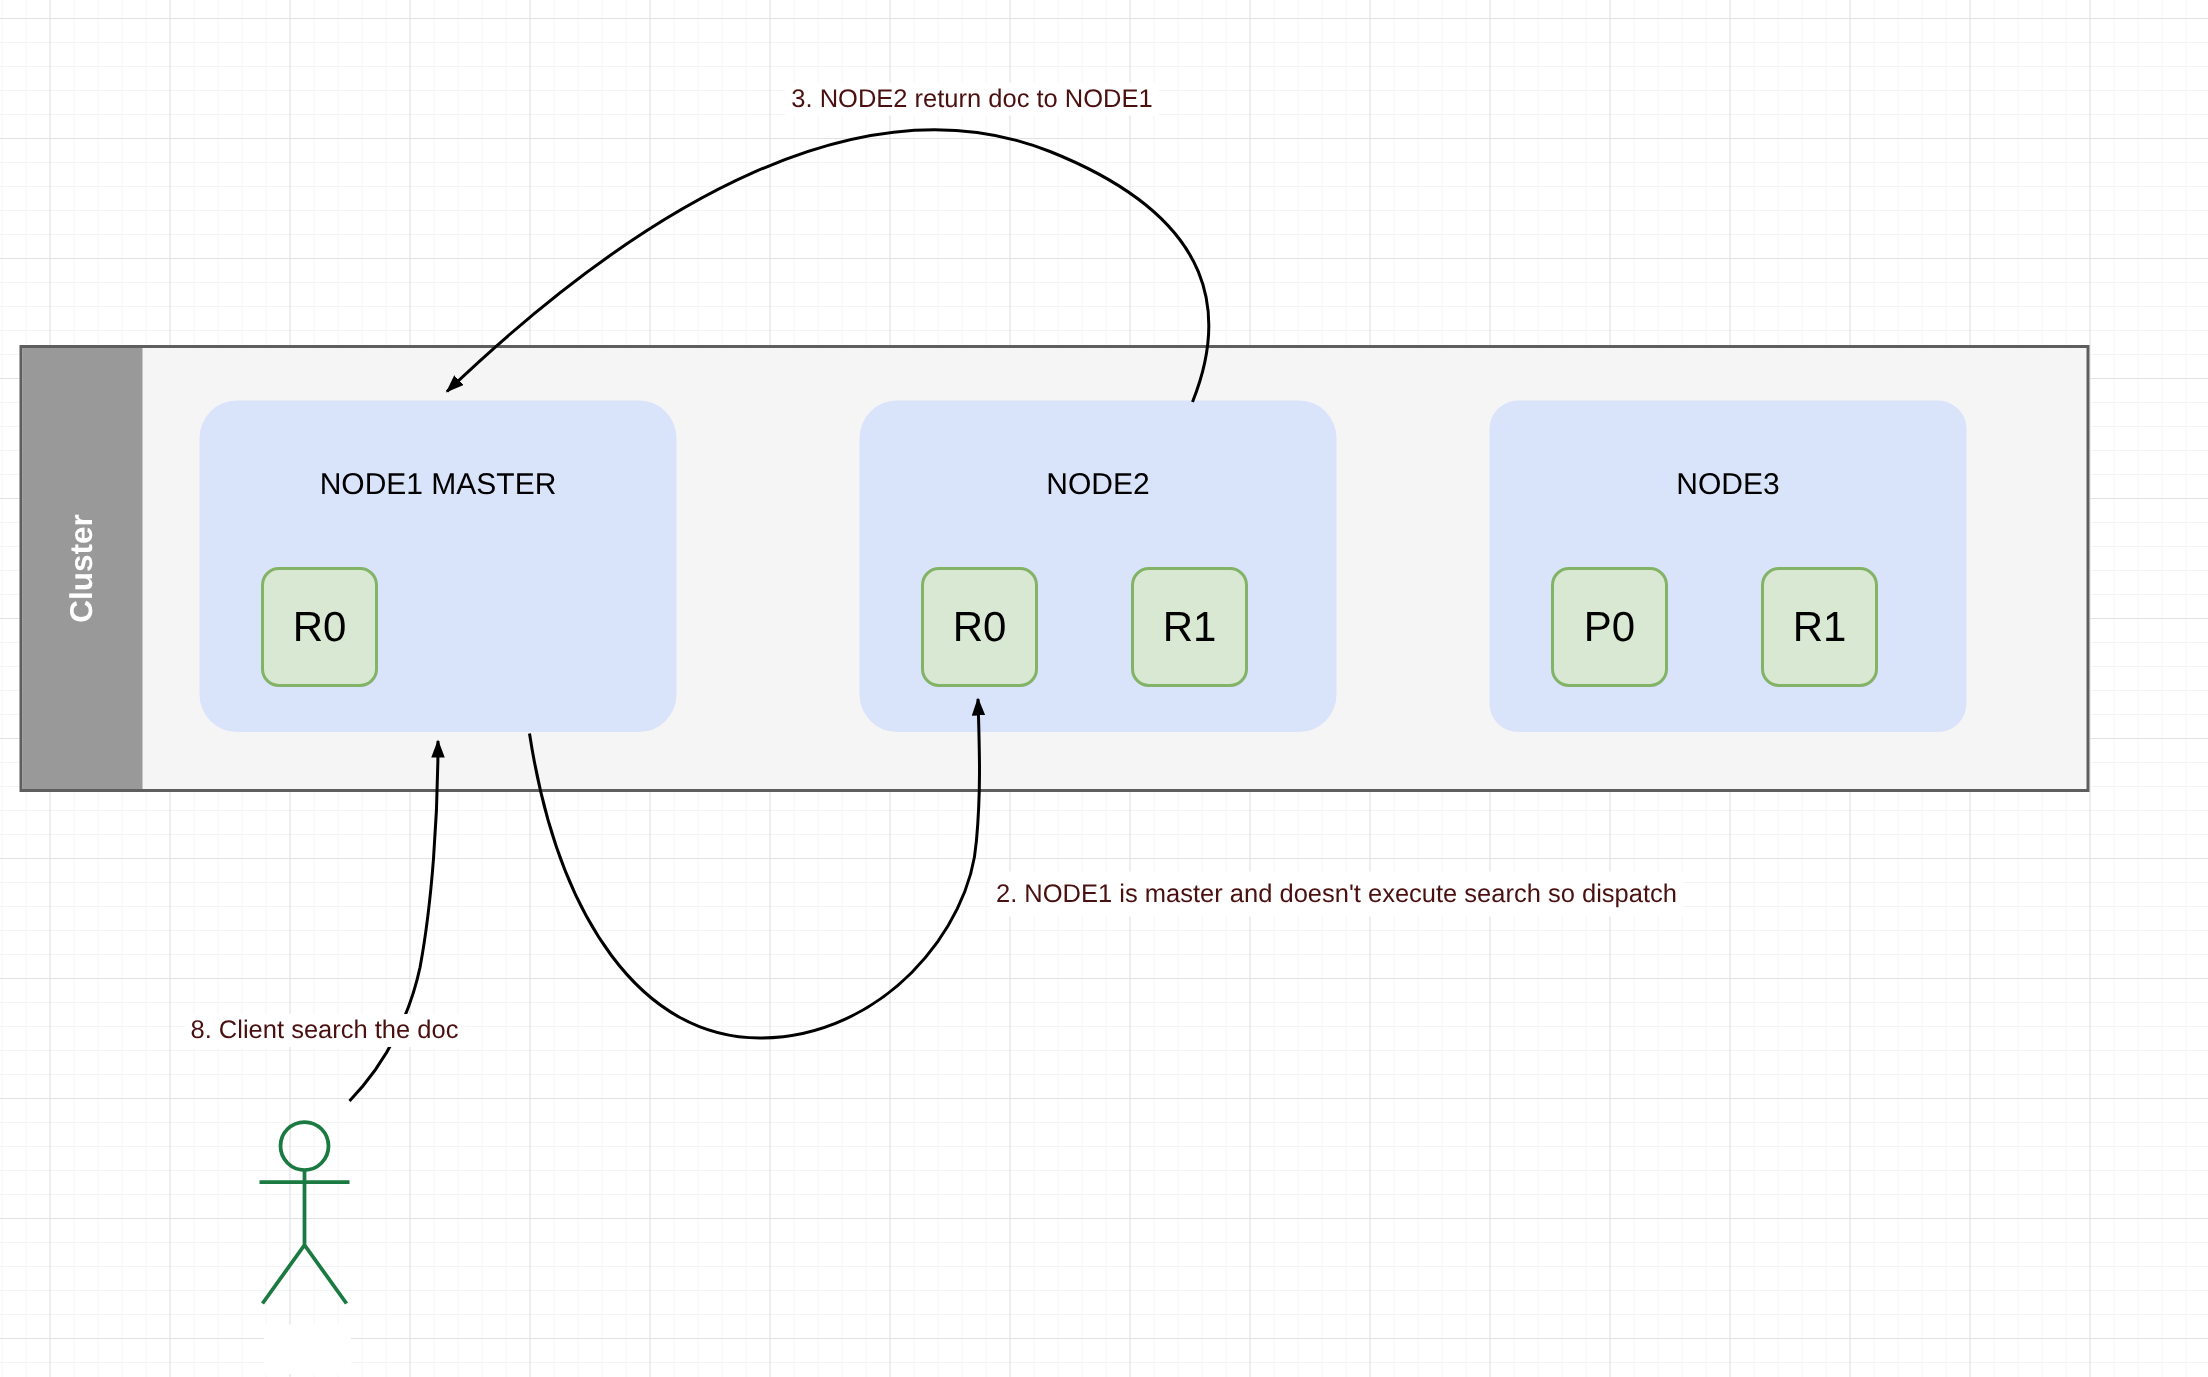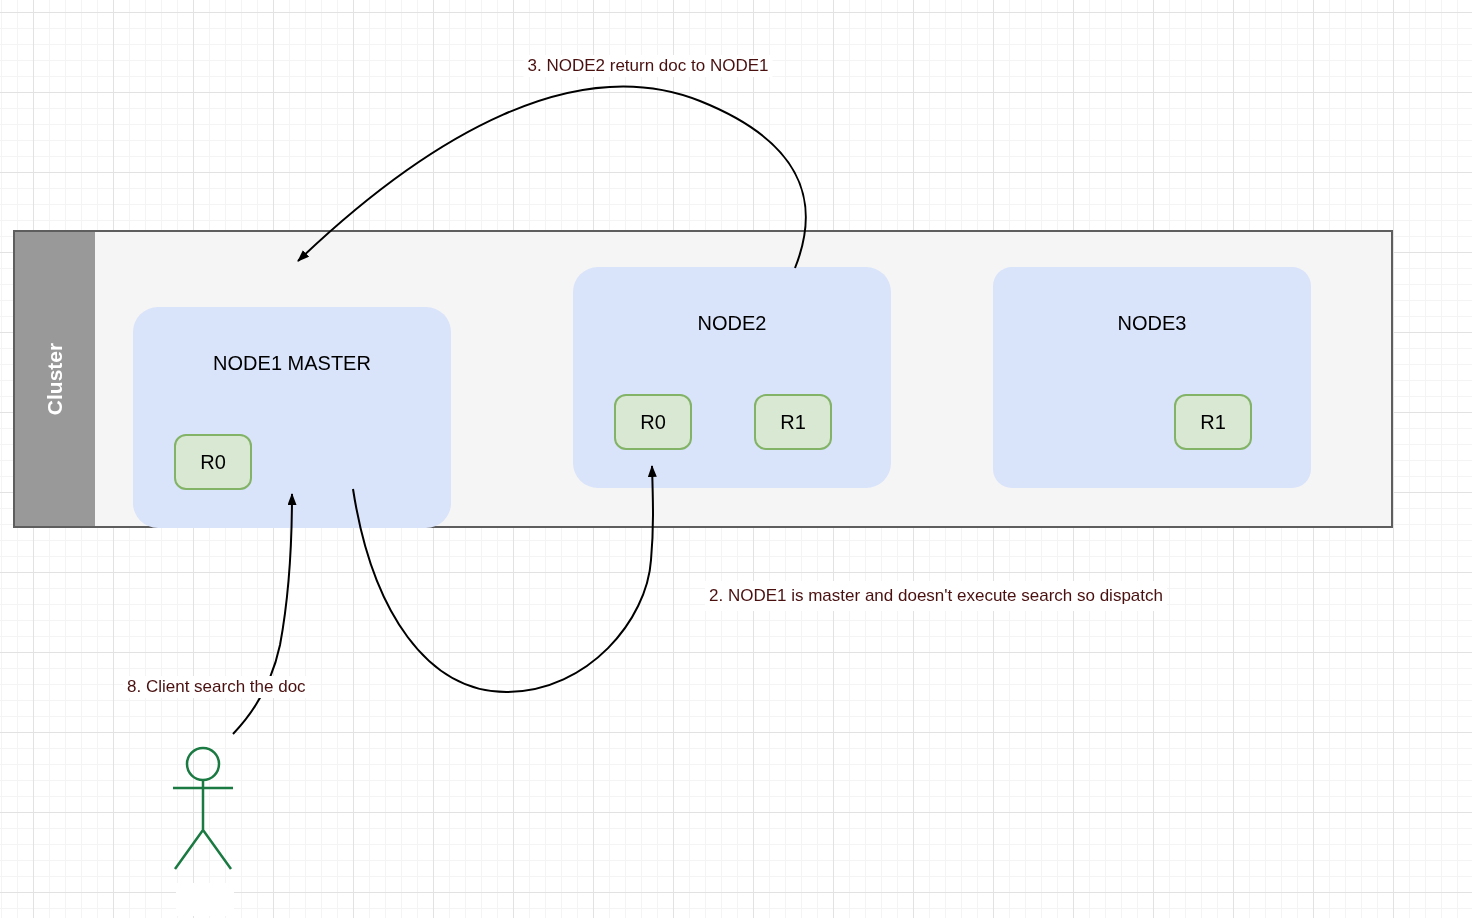--- a/index.html
+++ b/index.html
@@ -43,42 +43,42 @@
     font-size: 21px;
     font-weight: bold;
   }
   .node {
     position: absolute;
     top: 267px;
     width: 318px; height: 221px;
     background: #d9e3fa;
     border-radius: 25px;
   }
-  .node-1 { left: 133px; margin-top: 40px; }
+  .node-1 { left: 133px; }
   .node-2 { left: 573px; }
   .node-3 { left: 993px; border-radius: 19px; }
   .node-title {
     position: absolute;
     left: 0; right: 0; top: 45px;
     text-align: center;
     font-size: 20px;
     color: #000000;
   }
   .shard {
     position: absolute;
-    top: 127px;
-    width: 78px; height: 56px;
+    top: 111px;
+    width: 78px; height: 80px;
     background: #d9e8d2;
     border: 2px solid #82b366;
     border-radius: 12px;
     box-sizing: border-box;
     display: flex;
     align-items: center;
     justify-content: center;
-    font-size: 20px;
+    font-size: 28px;
     color: #000000;
   }
   .shard-a { left: 41px; }
   .shard-b { left: 181px; }
   .overlay {
     position: absolute;
     left: 0; top: 0;
     pointer-events: none;
   }
   .arrow {
@@ -97,21 +97,21 @@
     color: #4a1010;
     white-space: nowrap;
   }
   .ann-bg {
     background: #ffffff;
     padding: 1px 4px;
     display: inline-block;
   }
   .ann-step3 { left: 648px; top: 55px; transform: translateX(-50%); }
   .ann-step2 {
-    left: 936px; top: 581px;
+    left: 891px; top: 581px;
     transform: translateX(-50%);
     text-align: right;
     line-height: 28px;
   }
   .ann-step1 { left: 123px; top: 676px; }
   .actor-label-bg {
     position: absolute;
     left: 176px; top: 883px;
     width: 58px; height: 33px;
     background: #ffffff;
@@ -134,20 +134,21 @@
   </div>
 
   <div class="node node-2">
     <div class="node-title">NODE2</div>
     <div class="shard shard-a">R0</div>
     <div class="shard shard-b">R1</div>
   </div>
 
   <div class="node node-3">
     <div class="node-title">NODE3</div>
+    <div class="shard shard-a">P0</div>
     <div class="shard shard-b">R1</div>
   </div>
 
   <div class="actor-label-bg"></div>
 
   <svg class="overlay" width="1472" height="918" viewBox="0 0 1472 918">
     <defs>
       <marker id="ah" markerWidth="14" markerHeight="10" refX="11" refY="4.5" orient="auto" markerUnits="userSpaceOnUse">
         <path d="M0,0 L12,4.5 L0,9 Z" fill="#000000"></path>
       </marker>

